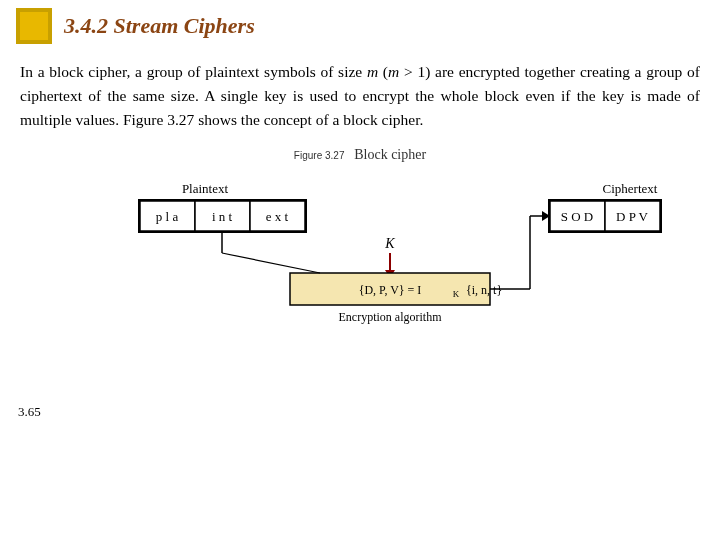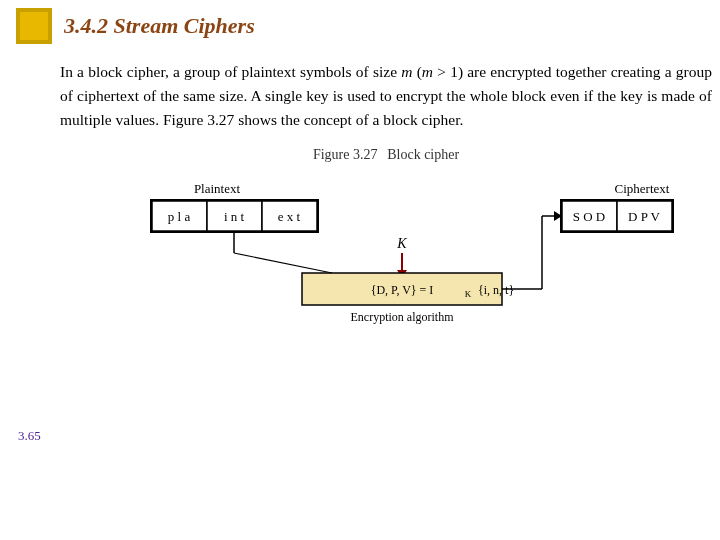--- a/index.html
+++ b/index.html
@@ -46,22 +46,21 @@
 
     .header-title {
       font-size: 22px;
       font-style: italic;
       font-weight: bold;
       color: #8B4513;
     }
 
     
     .main-content {
-      padding: 10px 8px 10px 20px;
-      margin-left: 40px;
+      padding: 10px 20px 10px 20px;
     }
 
     .body-text {
       font-size: 15.5px;
       line-height: 1.55;
       text-align: justify;
       color: #000000;
       font-family: 'Times New Roman', Times, serif;
     }
 
@@ -72,45 +71,45 @@
     
     .figure-caption {
       text-align: center;
       margin-top: 14px;
       margin-bottom: 10px;
       font-size: 15px;
       color: #333;
     }
 
     .figure-caption .fig-label {
-      font-family: Liberation Serif, serif;
+      font-family: Liberation Sans, sans-serif;
       font-weight: normal;
-      font-size: 14px;
+      font-size: 10px;
     }
 
     .figure-caption .fig-italic {
       font-size: 14px;
       margin-left: 6px;
     }
 
     
     .diagram-container {
       display: flex;
       justify-content: flex-end;
       align-items: center;
       margin-top: 4px;
     }
 
     
     .footer {
       position: absolute;
-      bottom: 0;
+      bottom: 24px;
       left: 18px;
       font-size: 13px;
-      color: #4c1d95;
+      color: #000000;
     }
   </style>
 </head>
 <body>
 
 <div class="page-container">
 
   <div class="header">
     <div class="header-icon"></div>
     <span class="header-title">3.4.2  Stream Ciphers</span>

